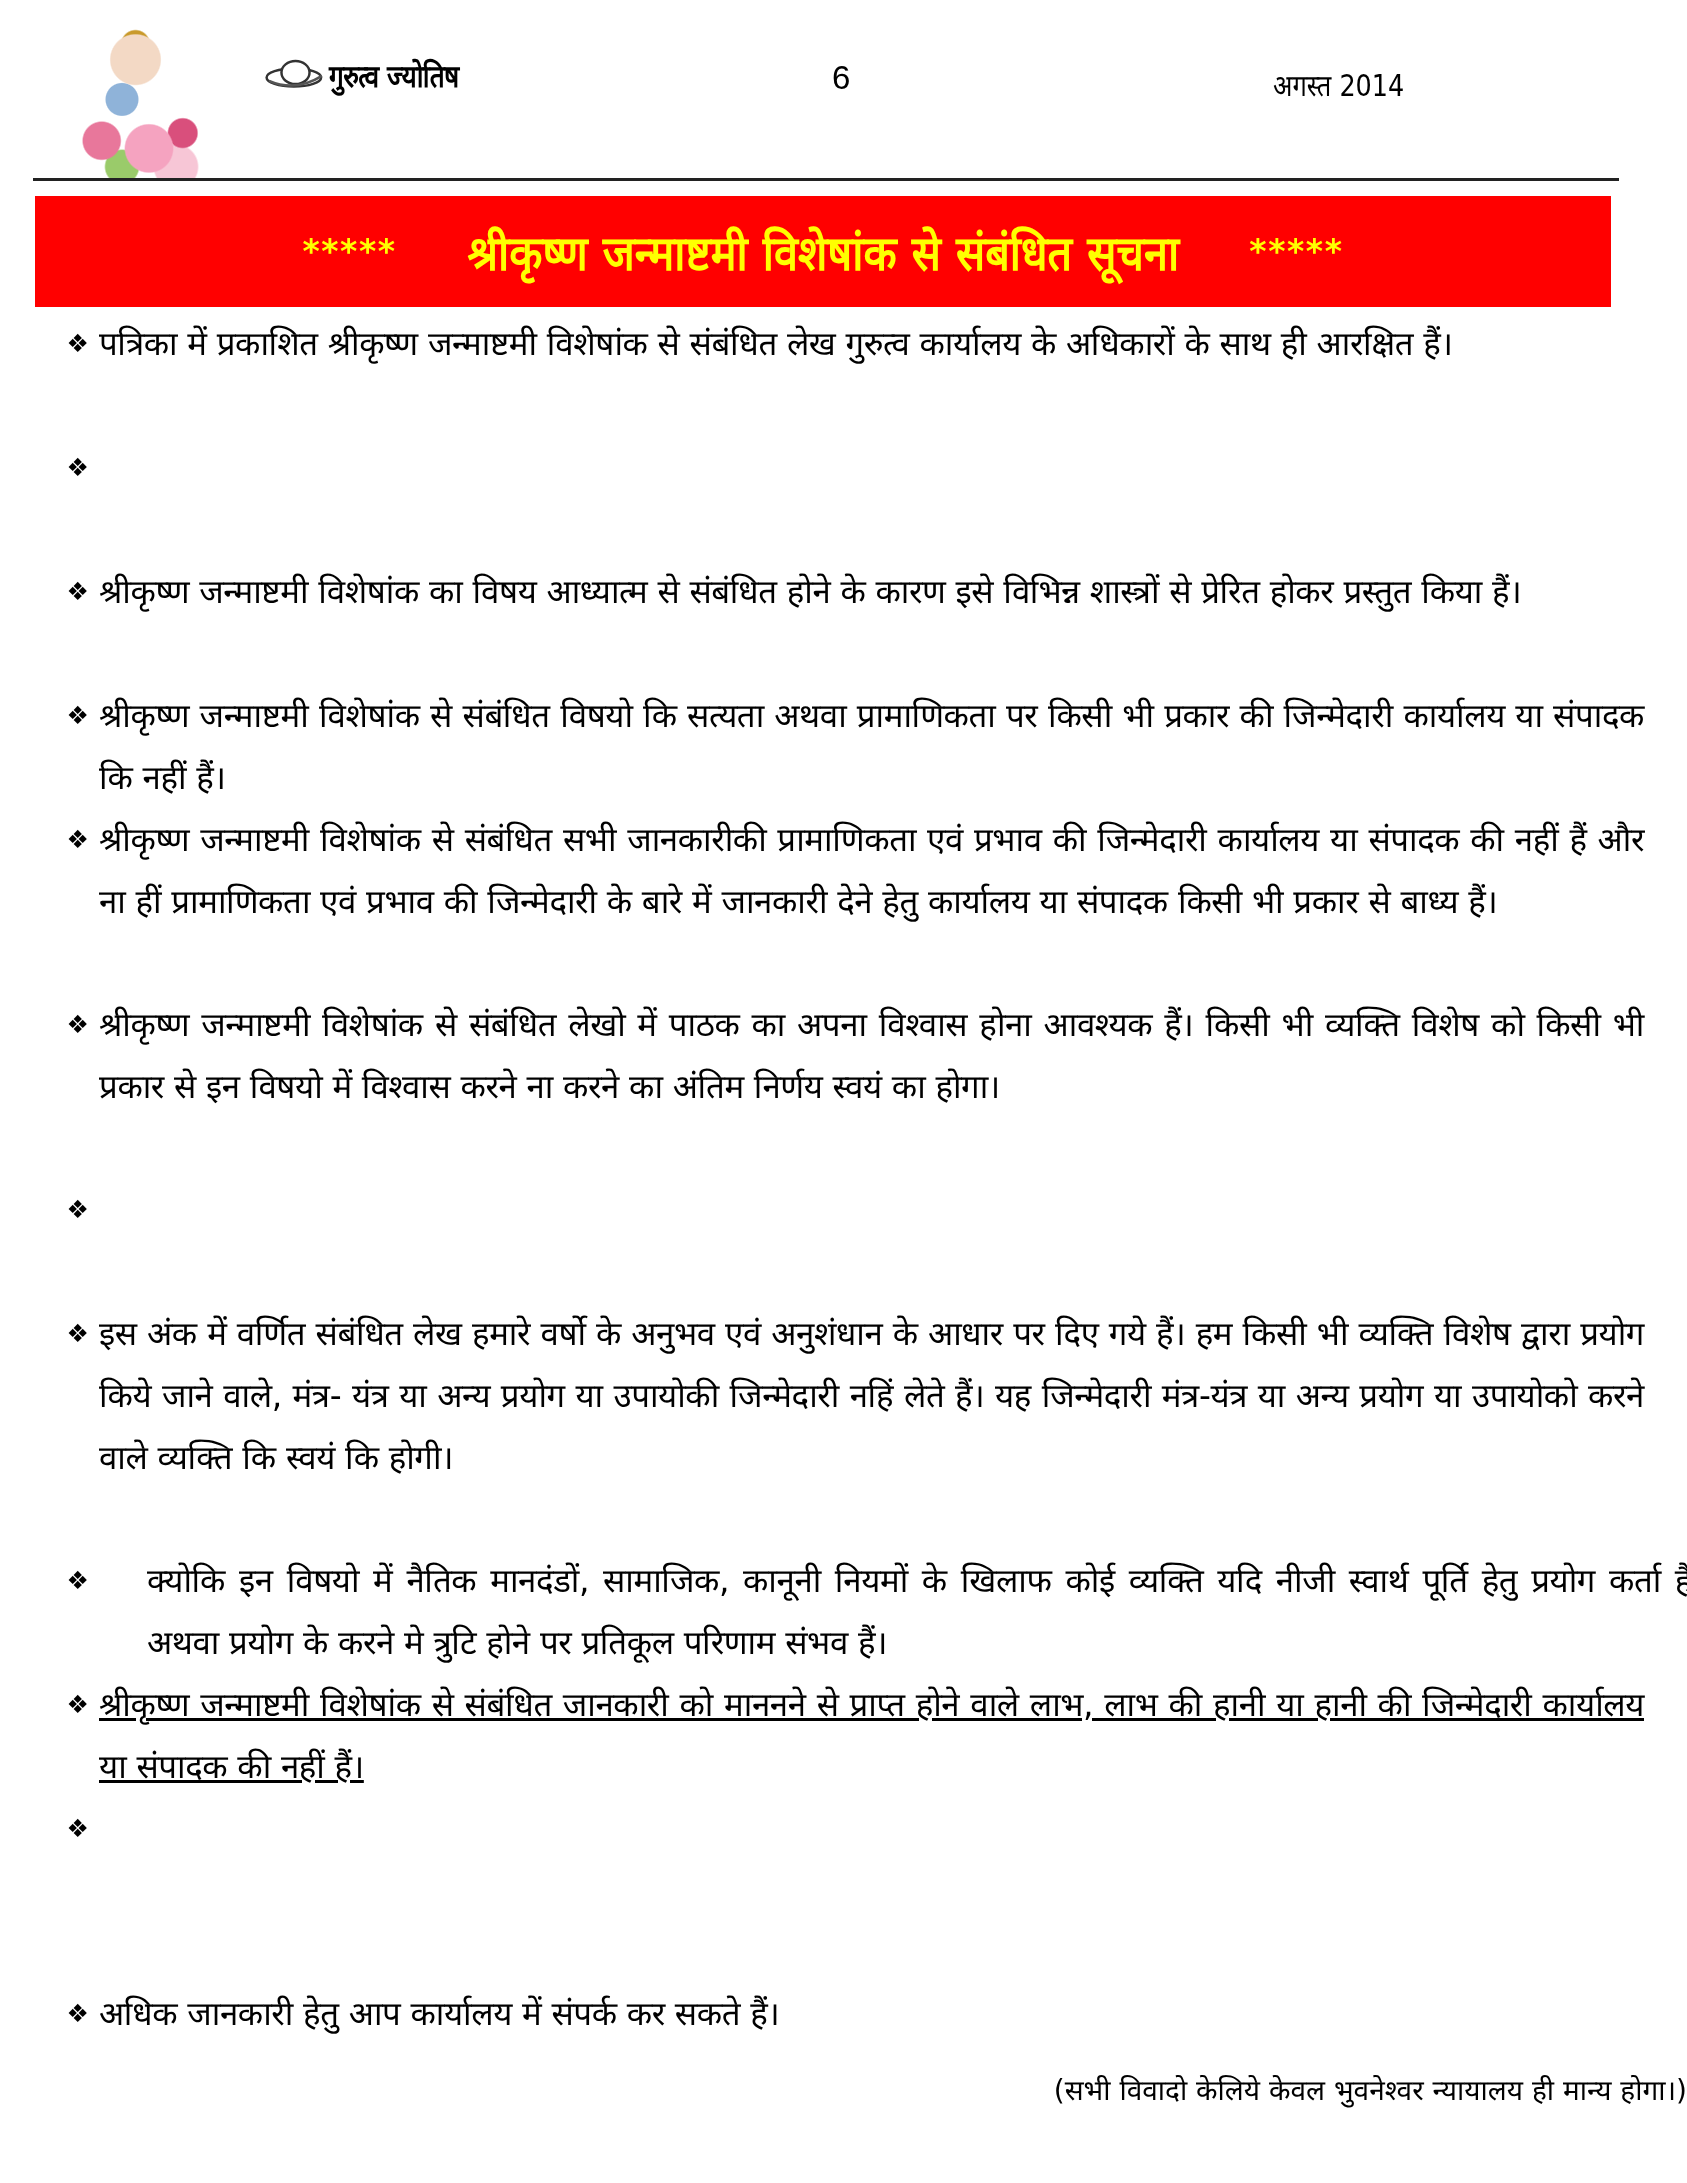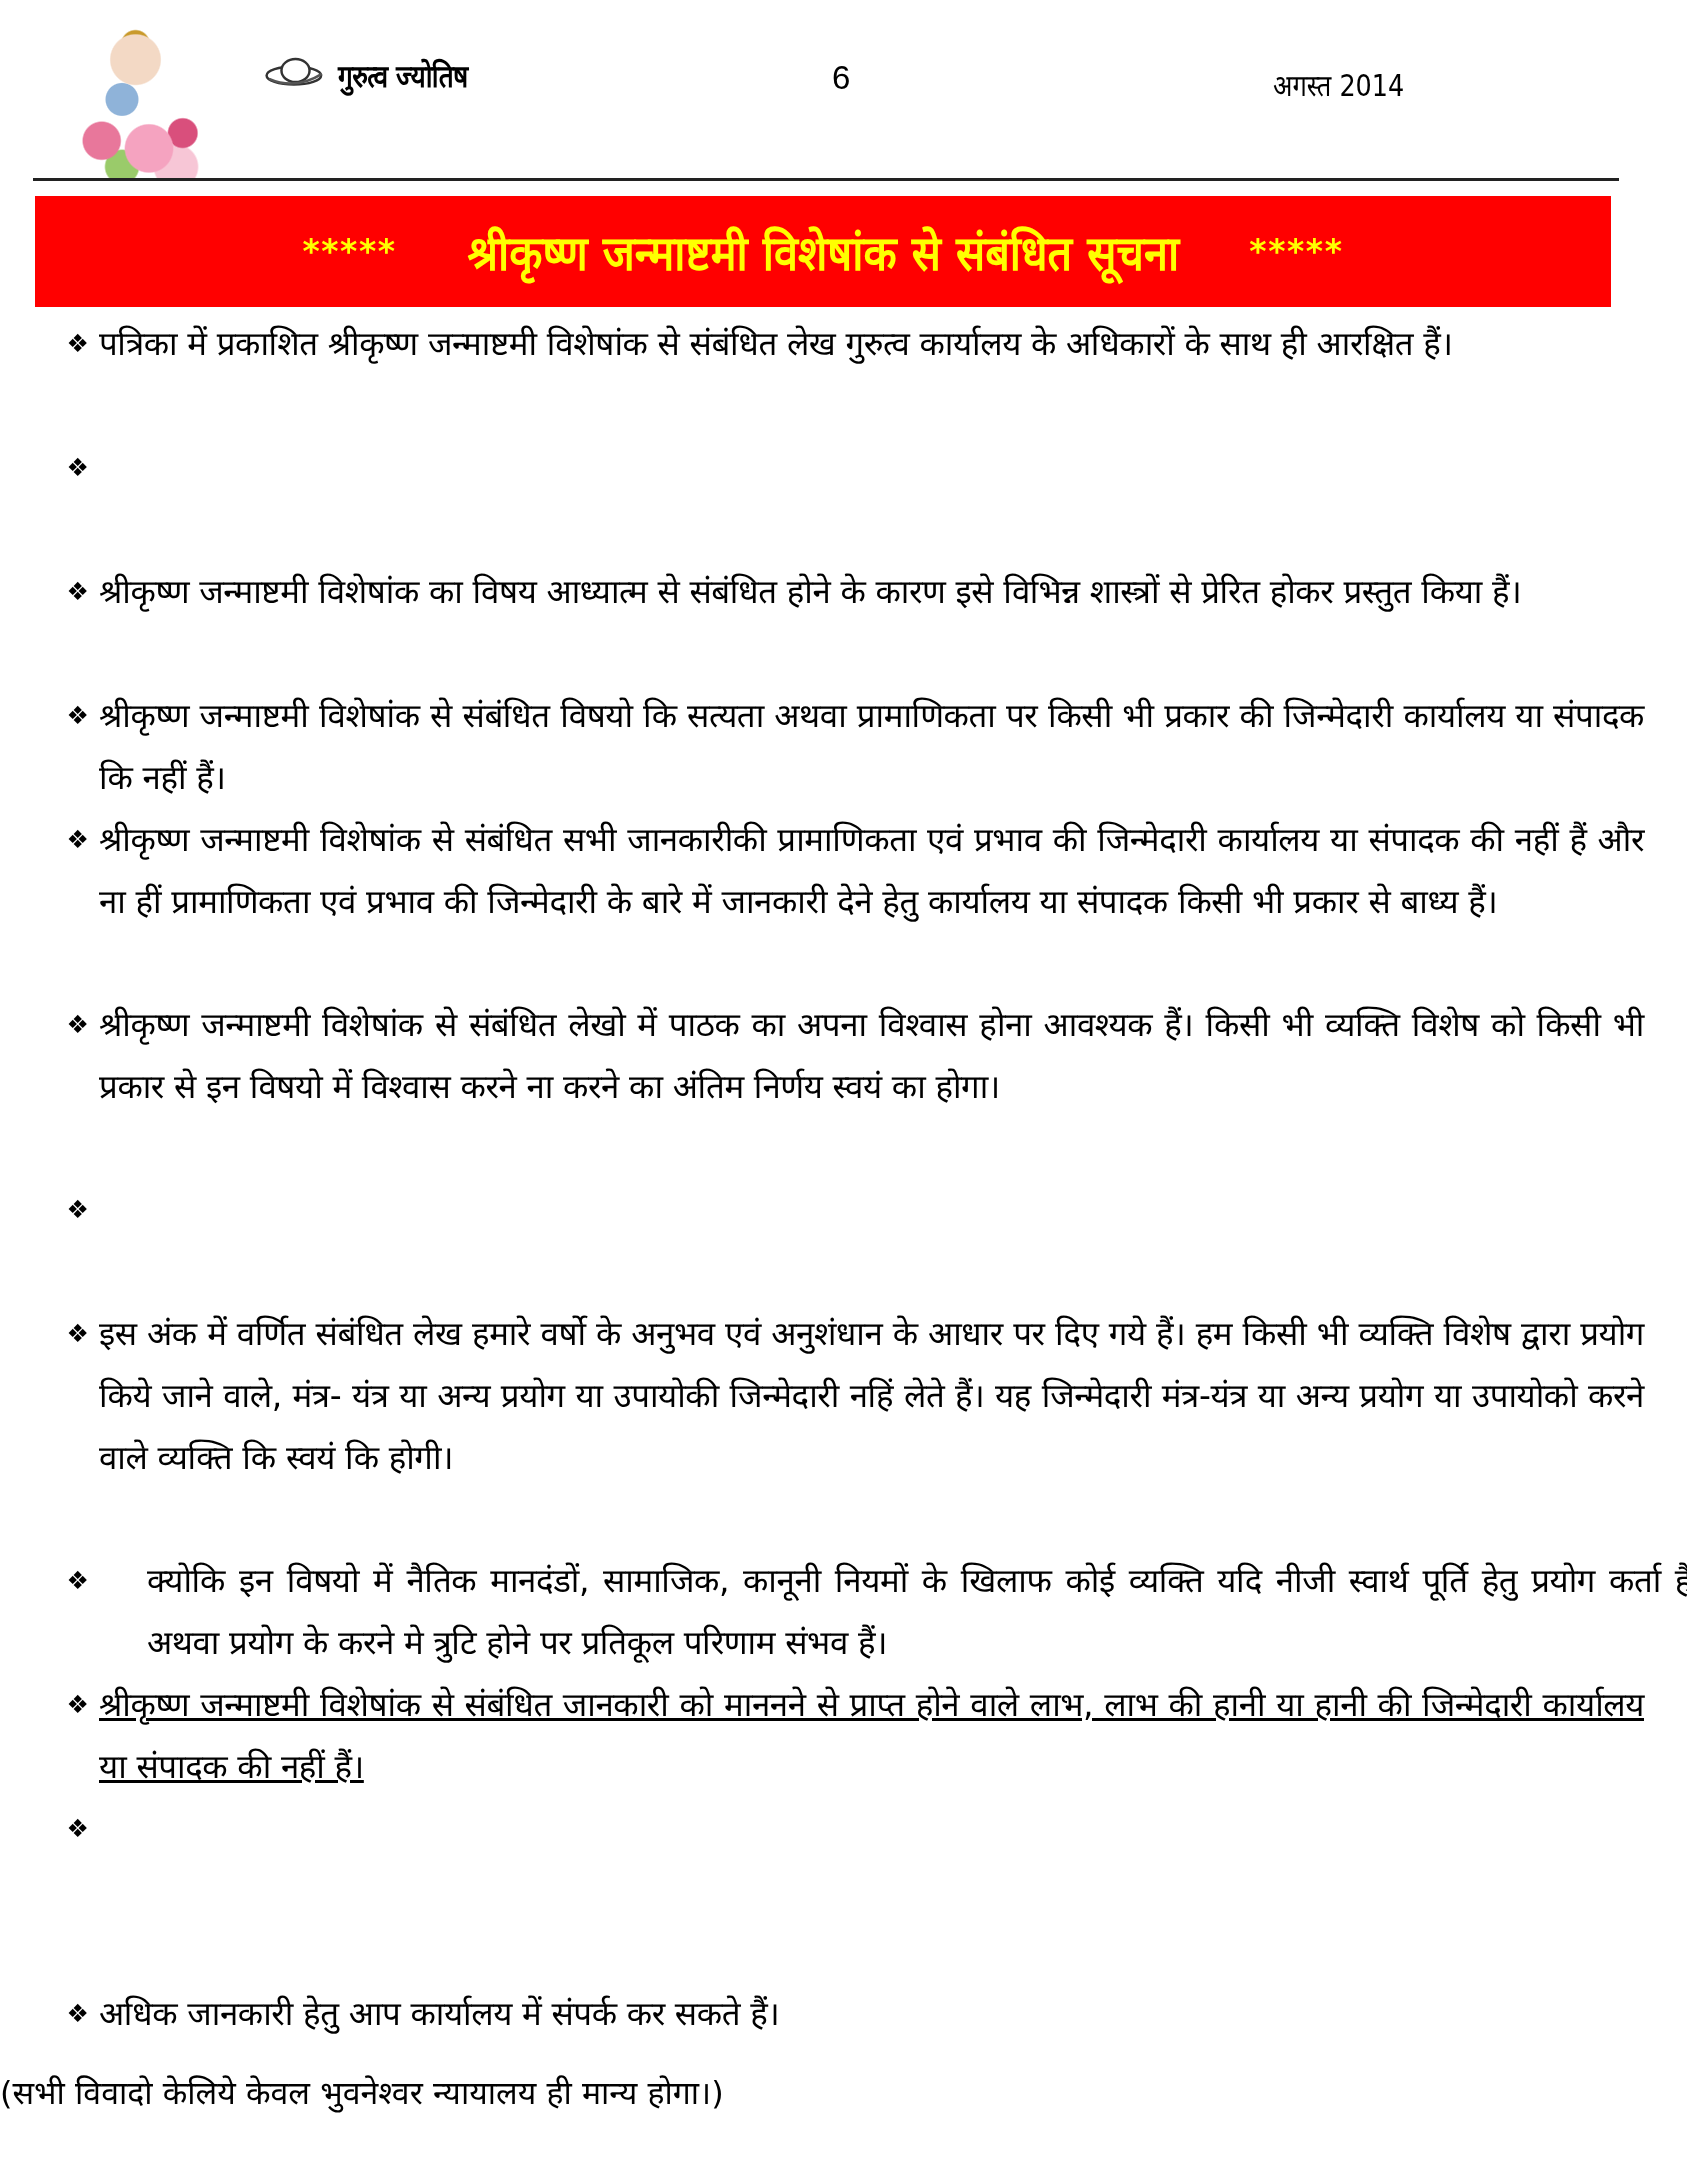--- a/index.html
+++ b/index.html
@@ -10,39 +10,39 @@
               background:
                 radial-gradient(circle at 50% 22%, #f3d9c5 0 18%, transparent 19%),
                 radial-gradient(circle at 50% 12%, #c99a2b 0 9%, transparent 10%),
                 radial-gradient(circle at 40% 48%, #8fb3d9 0 14%, transparent 15%),
                 radial-gradient(circle at 25% 75%, #e8779b 0 12%, transparent 13%),
                 radial-gradient(circle at 60% 80%, #f5a3c0 0 16%, transparent 17%),
                 radial-gradient(circle at 85% 70%, #d94f7c 0 9%, transparent 10%),
                 radial-gradient(circle at 40% 92%, #9acb6a 0 10%, transparent 11%),
                 radial-gradient(circle at 80% 92%, #f7c6d6 0 12%, transparent 13%),
                 #ffffff; }
-  .brand { position: absolute; left: 264px; top: 54px; display: flex; align-items: flex-start; gap: 11px; }
+  .brand { position: absolute; left: 264px; top: 54px; display: flex; align-items: center; gap: 2px; }
   .planet-icon { width: 63px; height: 38px; }
   .brand-name { font-size: 31px; font-weight: bold; letter-spacing: -0.8px; transform: scaleX(0.85); transform-origin: left center; }
   .page-no { position: absolute; left: 832px; top: 59px; font-family: "Liberation Sans", sans-serif; font-size: 33px; }
   .issue-date { position: absolute; left: 1273px; top: 64px; font-size: 30px; transform: scaleX(0.85); transform-origin: left center; }
   .header-rule { position: absolute; left: 33px; top: 178px; width: 1586px; height: 2.5px; background: #222; }
 
   .banner { position: absolute; left: 35px; top: 196px; width: 1576px; height: 111px; background: #ff0000;
             display: flex; align-items: center; justify-content: center; color: #ffff00; }
   .banner .stars { font-size: 33px; font-weight: bold; letter-spacing: 1.6px; margin: 0 31px; }
   .banner .title { font-size: 48px; font-weight: bold; transform: scaleX(0.9); }
 
   .content { position: absolute; left: 62px; top: 313px; width: 1582px; }
   .item { position: relative; padding-left: 37px; font-size: 33px; line-height: 62px;
           text-align: justify; letter-spacing: -0.4px; }
   .item .bullet { position: absolute; left: 0; top: 0; width: 31px; height: 62px;
                   display: flex; align-items: center; justify-content: center; font-size: 25px; }
   .item .text { display: block; transform-origin: left top; }
-  .footer-note { position: absolute; left: 0; width: 1687px; top: 2070px; text-align: left; font-size: 32px; }
+  .footer-note { position: absolute; left: 0; width: 1687px; top: 2070px; text-align: right; font-size: 28px; }
 </style>
 </head>
 <body>
 
 <div class="header">
   <div class="logo-img"></div>
   <div class="brand">
     <svg class="planet-icon" viewBox="0 0 76 46">
       <ellipse cx="36" cy="26" rx="33" ry="11" fill="none" stroke="#333" stroke-width="3"></ellipse>
       <ellipse cx="38" cy="20" rx="17" ry="14" fill="#fff" stroke="#333" stroke-width="3"></ellipse>

